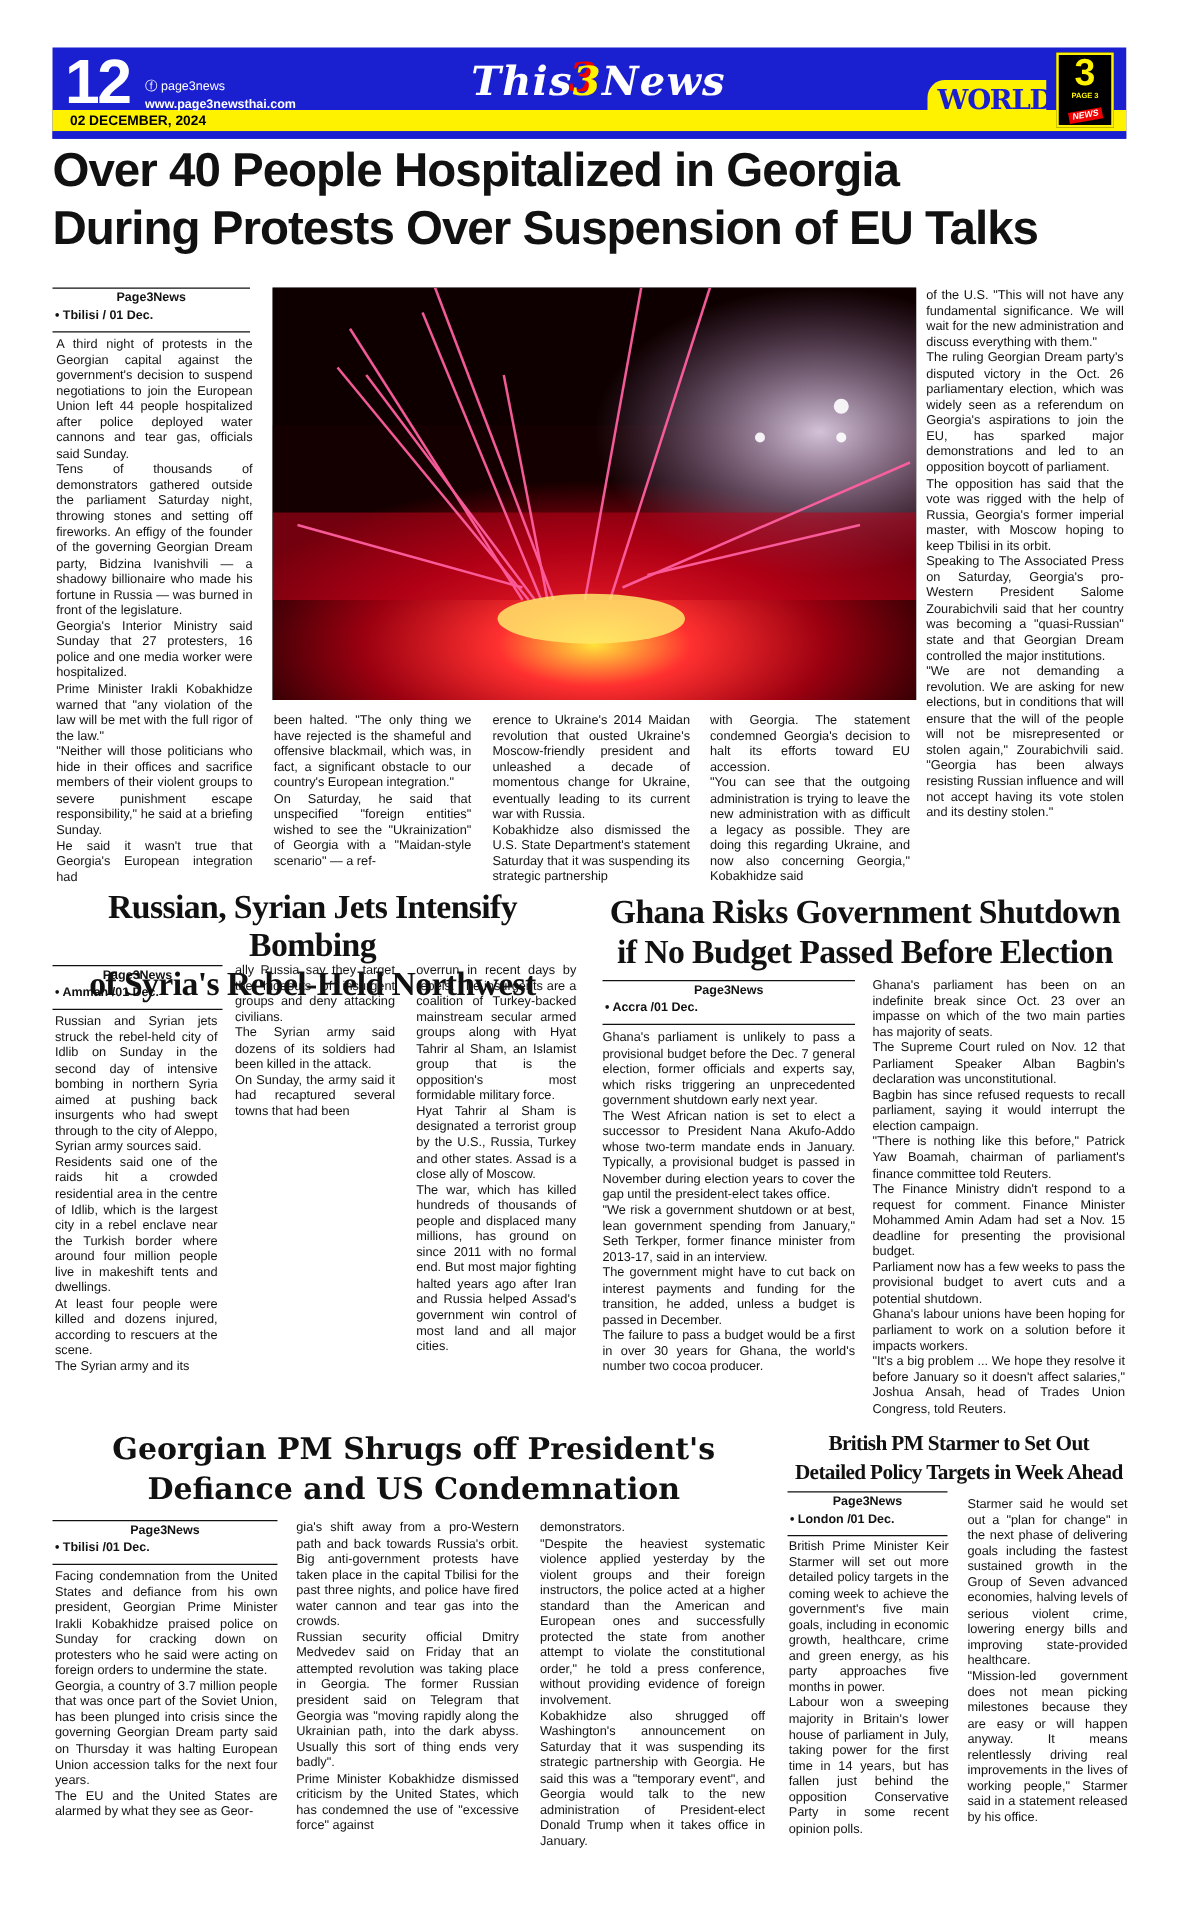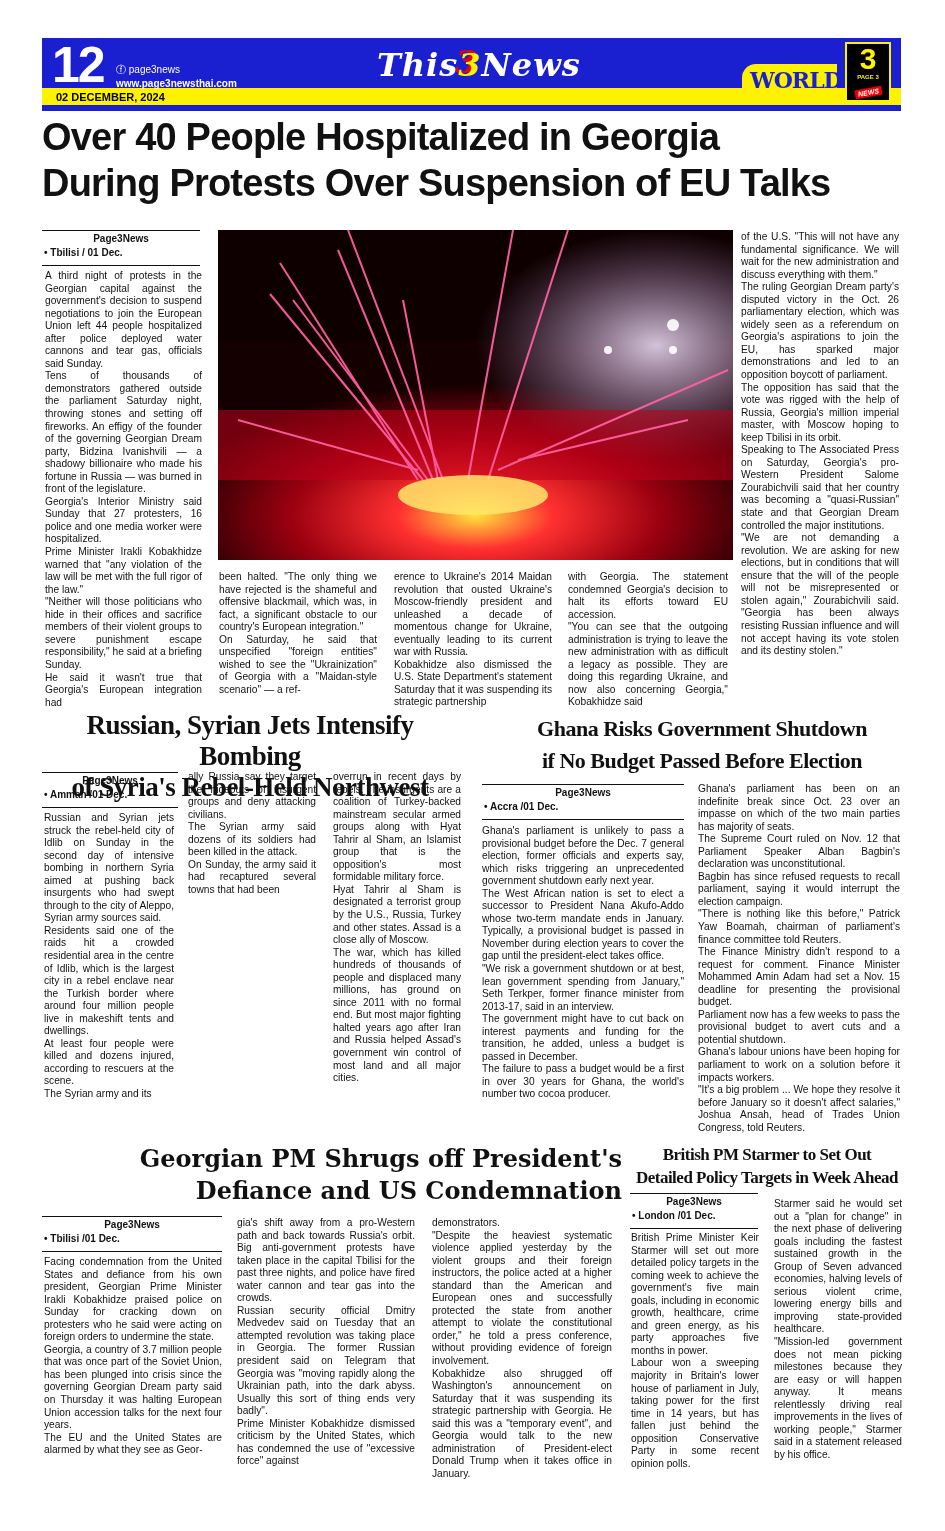--- a/index.html
+++ b/index.html
@@ -18,21 +18,21 @@
 #mast .logo .three{color:#fff200;text-shadow:-3px -3px 0 #e00}
 #mast .worldtab{position:absolute;left:700px;top:26px;width:95px;height:34px;background:#fff200;border-radius:14px 0 0 0}
 #mast .world{position:absolute;left:708px;top:28px;font:bold 22px/28px "DejaVu Serif",serif;color:#1a1fd0;letter-spacing:-1px}
 #mast .badge{position:absolute;left:803px;top:4px;width:46px;height:60px;background:#000;border:2px solid #fff200;text-align:center}
 #mast .badge .b3{font:bold 30px/30px "Liberation Sans",sans-serif;color:#fff200;display:block}
 #mast .badge .bp{font:bold 6px/7px "Liberation Sans",sans-serif;color:#fff200;display:block}
 #mast .badge .bn{font:italic bold 7px/9px "Liberation Sans",sans-serif;color:#fff;background:#e00;display:inline-block;padding:0 3px;transform:rotate(-10deg);margin-top:1px}
 
 .h-main{left:42px;top:114px;width:860px;text-align:left;font:bold 38px/46px "Liberation Sans",sans-serif;color:#111;letter-spacing:-0.8px}
 .h-serif{font-family:"Liberation Serif",serif;font-weight:bold;color:#111;text-align:center;letter-spacing:-0.5px}
-.h-heavy{font-family:"DejaVu Serif",serif;font-weight:bold;color:#111;text-align:right}
+.h-heavy{font-family:"DejaVu Serif",serif;font-weight:bold;color:#111;text-align:center}
 
 .col{position:absolute;font:10.2px/12.55px "Liberation Sans",sans-serif;color:#111;text-align:justify;hyphens:manual}
 .col p{margin:0}
 .byline{position:absolute;font:bold 10px/12px "Liberation Sans",sans-serif}
 .byline .src{display:block;text-align:center;border-top:1.5px solid #111;padding-top:2px}
 .byline .loc{display:block;padding-left:2px;padding-top:2px}
 .byline .rule{display:block;border-bottom:1.5px solid #111;margin-top:6px}
 
 #photo{left:218px;top:230px;width:515px;height:330px;overflow:hidden;background:#0a0000}
 </style>
@@ -123,21 +123,21 @@
     <p>erence to Ukraine's 2014 Maidan revolution that ousted Ukraine's Moscow-friendly president and unleashed a decade of momentous change for Ukraine, eventually leading to its current war with Russia.</p>
     <p>Kobakhidze also dismissed the U.S. State Department's statement Saturday that it was suspending its strategic partnership</p>
   </div>
 <div class="col" style="left:568px;top:571px;width:160px">
     <p>with Georgia. The statement condemned Georgia's decision to halt its efforts toward EU accession.</p>
     <p>"You can see that the outgoing administration is trying to leave the new administration with as difficult a legacy as possible. They are doing this regarding Ukraine, and now also concerning Georgia," Kobakhidze said</p>
   </div>
 <div class="col" style="left:741px;top:231px;width:158px">
     <p>of the U.S. "This will not have any fundamental significance. We will wait for the new administration and discuss everything with them."</p>
     <p>The ruling Georgian Dream party's disputed victory in the Oct. 26 parliamentary election, which was widely seen as a referendum on Georgia's aspirations to join the EU, has sparked major demonstrations and led to an opposition boycott of parliament.</p>
-    <p>The opposition has said that the vote was rigged with the help of Russia, Georgia's million imperial master, with Moscow hoping to keep Tbilisi in its orbit.</p>
+    <p>The opposition has said that the vote was rigged with the help of Russia, Georgia's former imperial master, with Moscow hoping to keep Tbilisi in its orbit.</p>
     <p>Speaking to The Associated Press on Saturday, Georgia's pro-Western President Salome Zourabichvili said that her country was becoming a "quasi-Russian" state and that Georgian Dream controlled the major institutions.</p>
     <p>"We are not demanding a revolution. We are asking for new elections, but in conditions that will ensure that the will of the people will not be misrepresented or stolen again," Zourabichvili said. "Georgia has been always resisting Russian influence and will not accept having its vote stolen and its destiny stolen."</p>
   </div>
 
 <h2 class="abs h-serif" style="left:40px;top:710px;width:420px;font-size:27px;line-height:31px">
   <span>Russian, Syrian Jets Intensify Bombing</span><br>
   <span>of Syria's Rebel-Held Northwest</span>
 </h2>
 <div class="byline" style="left:42px;top:772px;width:136px">
   <span class="src">Page3News</span>
@@ -154,21 +154,21 @@
     <p>ally Russia say they target the hideouts of insurgent groups and deny attacking civilians.</p>
     <p>The Syrian army said dozens of its soldiers had been killed in the attack.</p>
     <p>On Sunday, the army said it had recaptured several towns that had been</p>
   </div>
 <div class="col" style="left:333px;top:771px;width:128px">
     <p>overrun in recent days by rebels. The insurgents are a coalition of Turkey-backed mainstream secular armed groups along with Hyat Tahrir al Sham, an Islamist group that is the opposition's most formidable military force.</p>
     <p>Hyat Tahrir al Sham is designated a terrorist group by the U.S., Russia, Turkey and other states. Assad is a close ally of Moscow.</p>
     <p>The war, which has killed hundreds of thousands of people and displaced many millions, has ground on since 2011 with no formal end. But most major fighting halted years ago after Iran and Russia helped Assad's government win control of most land and all major cities.</p>
   </div>
 
-<h2 class="abs h-serif" style="left:488px;top:713px;width:428px;font-size:22px;line-height:32px">
+<h2 class="abs h-serif" style="left:478px;top:713px;width:428px;font-size:27px;line-height:32px">
   <span>Ghana Risks Government Shutdown</span><br>
   <span>if No Budget Passed Before Election</span>
 </h2>
 <div class="byline" style="left:482px;top:784px;width:202px">
   <span class="src">Page3News</span>
   <span class="loc">• Accra /01 Dec.</span>
   <span class="rule"></span>
 </div>
 <div class="col" style="left:482px;top:825px;width:202px">
     <p>Ghana's parliament is unlikely to pass a provisional budget before the Dec. 7 general election, former officials and experts say, which risks triggering an unprecedented government shutdown early next year.</p>
@@ -197,21 +197,21 @@
   <span class="loc">• Tbilisi  /01 Dec.</span>
   <span class="rule"></span>
 </div>
 <div class="col" style="left:44px;top:1256px;width:178px">
     <p>Facing condemnation from the United States and defiance from his own president, Georgian Prime Minister Irakli Kobakhidze praised police on Sunday for cracking down on protesters who he said were acting on foreign orders to undermine the state.</p>
     <p>Georgia, a country of 3.7 million people that was once part of the Soviet Union, has been plunged into crisis since the governing Georgian Dream party said on Thursday it was halting European Union accession talks for the next four years.</p>
     <p>The EU and the United States are alarmed by what they see as Geor-</p>
   </div>
 <div class="col" style="left:237px;top:1217px;width:178px">
     <p>gia's shift away from a pro-Western path and back towards Russia's orbit. Big anti-government protests have taken place in the capital Tbilisi for the past three nights, and police have fired water cannon and tear gas into the crowds.</p>
-    <p>Russian security official Dmitry Medvedev said on Tuesday that an attempted revolution was taking place in Georgia. The former Russian president said on Telegram that Georgia was "moving rapidly along the Ukrainian path, into the dark abyss. Usually this sort of thing ends very badly".</p>
+    <p>Russian security official Dmitry Medvedev said on Friday that an attempted revolution was taking place in Georgia. The former Russian president said on Telegram that Georgia was "moving rapidly along the Ukrainian path, into the dark abyss. Usually this sort of thing ends very badly".</p>
     <p>Prime Minister Kobakhidze dismissed criticism by the United States, which has condemned the use of "excessive force" against</p>
   </div>
 <div class="col" style="left:432px;top:1217px;width:180px">
     <p>demonstrators.</p>
     <p>"Despite the heaviest systematic violence applied yesterday by the violent groups and their foreign instructors, the police acted at a higher standard than the American and European ones and successfully protected the state from another attempt to violate the constitutional order," he told a press conference, without providing evidence of foreign involvement.</p>
     <p>Kobakhidze also shrugged off Washington's announcement on Saturday that it was suspending its strategic partnership with Georgia. He said this was a "temporary event", and Georgia would talk to the new administration of President-elect Donald Trump when it takes office in January.</p>
   </div>
 
 <h2 class="abs h-serif" style="left:628px;top:1143px;width:278px;font-size:17px;line-height:23px">
   <span>British PM Starmer to Set Out</span><br>

